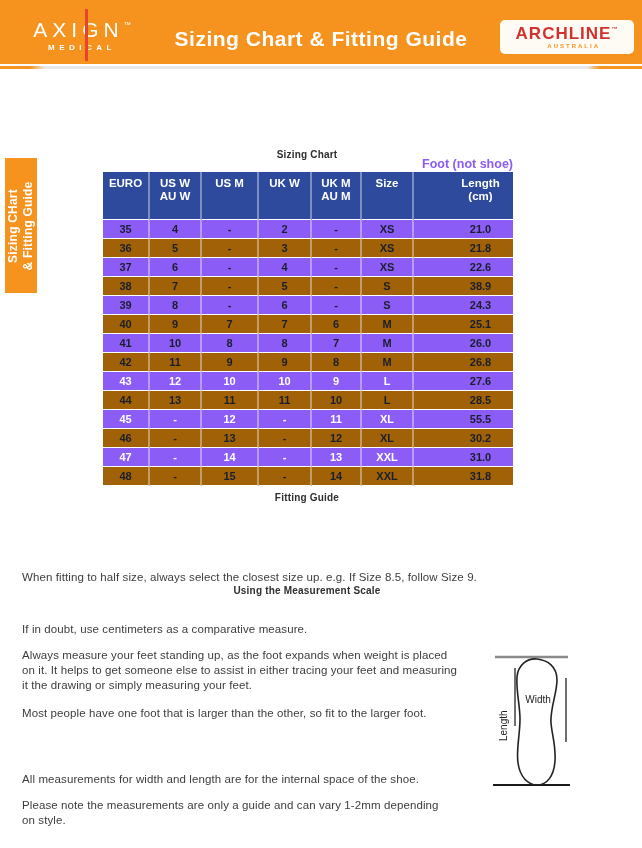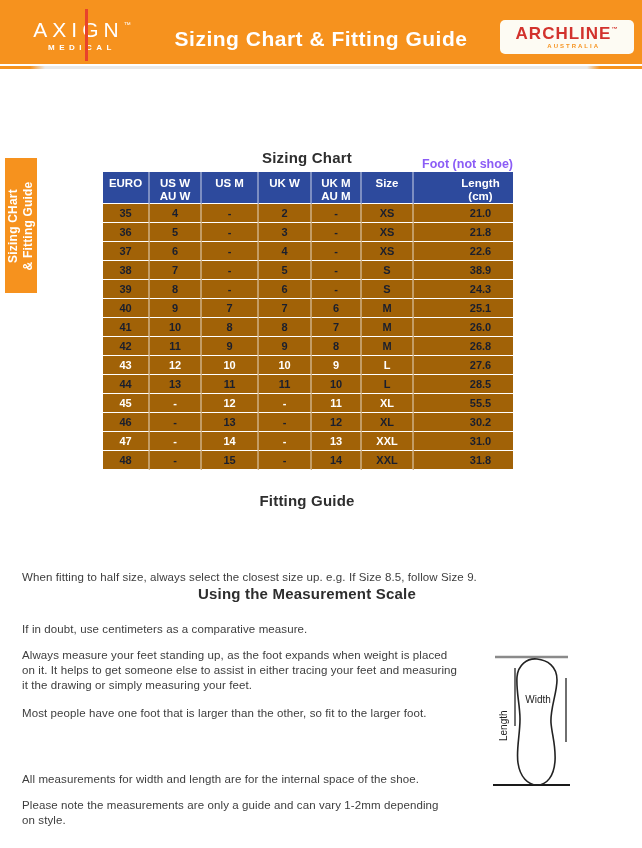--- a/index.html
+++ b/index.html
@@ -35,44 +35,44 @@
 
   
   .side-tab { position:absolute; left:5px; top:158px; width:32px; height:135px; background:#F6921E; }
   .side-tab-text {
     position:absolute; left:-46px; top:210px; width:135px; height:32px;
     transform:rotate(-90deg); color:#fff; font-weight:bold; font-size:12px;
     line-height:15px; text-align:center; white-space:pre-line; letter-spacing:.2px;
   }
 
   
-  .center-head { position:absolute; left:0; width:614px; text-align:center; font-size:15px; font-weight:bold; color:#2e2e2e; letter-spacing:.2px; }
+  .center-head { position:absolute; left:0; width:614px; text-align:center; font-size:10px; font-weight:bold; color:#2e2e2e; letter-spacing:.2px; }
   .head-sizing { top:149px; }
   .head-fitting { top:492px; }
   .head-measure { top:585px; }
   .foot-note { position:absolute; left:390px; top:157px; width:123px; text-align:right; font-size:12.5px; font-weight:bold; color:#8b5cf6; }
 
   
   .sizing-table {
     position:absolute; left:103px; top:172px; width:410px;
     border-collapse:separate; border-spacing:0; table-layout:fixed;
   }
   .sizing-table th {
     background:#2D4A9D; color:#ffffff; font-size:11.5px; font-weight:bold;
-    text-align:center; vertical-align:top; padding:5px 0 0; line-height:13px;
+    text-align:center; vertical-align:top; padding:5px 0 16px; line-height:13px;
     white-space:pre-line; border-bottom:1px solid #fff;
   }
   .sizing-table td {
     font-size:11px; font-weight:bold; color:#1A1F2E; text-align:center;
     height:18px; padding:0; border-bottom:1px solid #fff; line-height:18px;
   }
   .sizing-table th, .sizing-table td { border-right:2px solid rgba(255,255,255,.38); }
   .sizing-table th.spacer, .sizing-table td.spacer,
   .sizing-table th:last-child, .sizing-table td:last-child { border-right:none; }
-  .sizing-table tr.row-a td { background:#a16207; }
+  .sizing-table tr.row-a td { background:#8b5cf6; }
   .sizing-table tr.row-b td { background:#a16207; }
   
   .sizing-table tbody tr:nth-child(9)  td:not(.len-cell),
   .sizing-table tbody tr:nth-child(11) td:not(.len-cell),
   .sizing-table tbody tr:nth-child(13) td:not(.len-cell) { color:#ffffff; }
 
   
   .para {
     position:absolute; left:22px; font-size:11.5px; color:#3d3d3d;
     line-height:15px; white-space:pre-line; letter-spacing:.1px;

